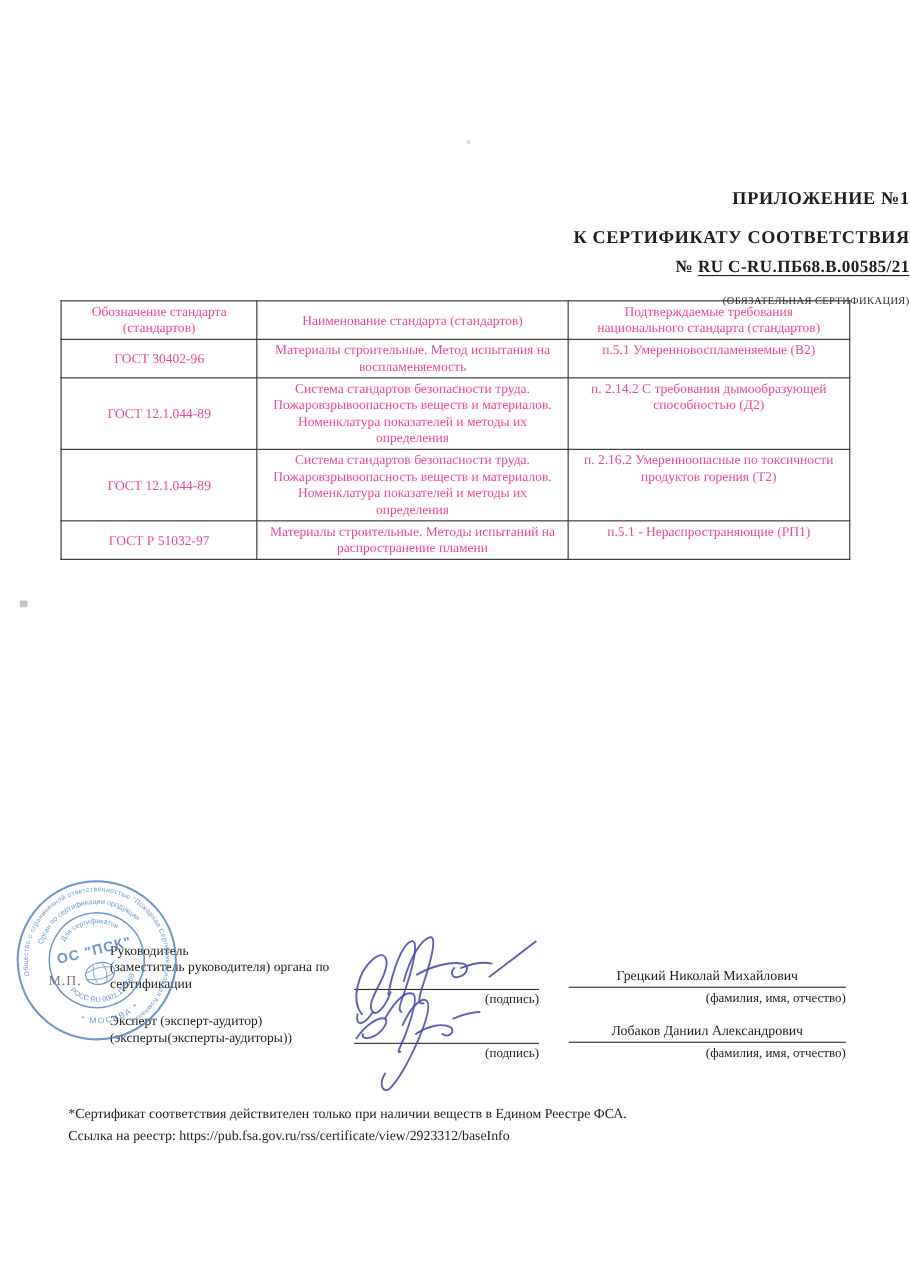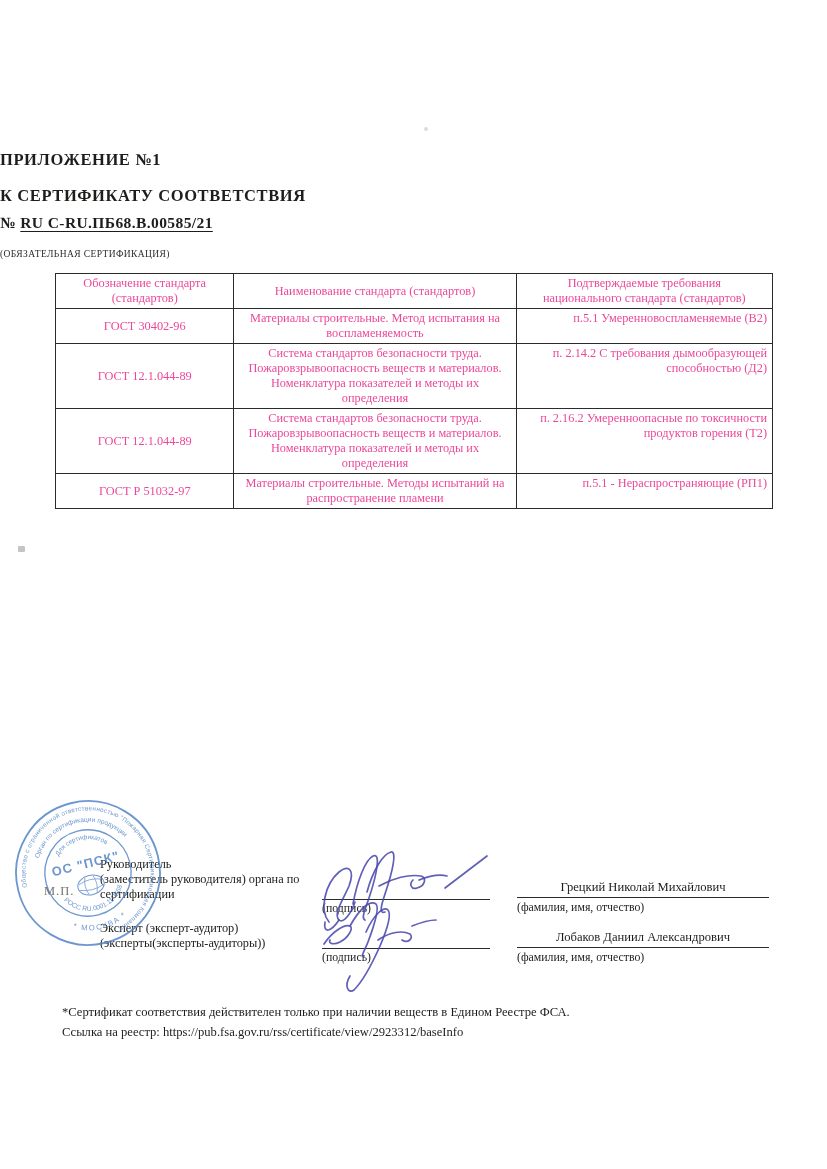--- a/index.html
+++ b/index.html
@@ -1,51 +1,51 @@
 <!DOCTYPE html>
 <html><head>
 <meta charset="utf-8">
 <style>
   html,body { margin:0; padding:0; background:#ffffff; }
   .page {
     position:relative; width:827px; height:1169px; background:#ffffff;
     font-family:"Liberation Serif", serif; color:#1d1d1b; overflow:hidden;
   }
   .abs { position:absolute; }
-  .ctr { left:0; width:100%; text-align:left; }
+  .ctr { left:0; width:100%; text-align:right;margin-top:20px; }
 
   .title1 { top:150px; font-size:16.5px; font-weight:bold; letter-spacing:.6px; }
   .title2 { top:186px; font-size:16.5px; font-weight:bold; letter-spacing:.6px; }
   .certnum { top:214px; font-size:15.5px; font-weight:bold; letter-spacing:.4px; }
   .certnum .num { text-decoration:underline; text-underline-offset:3px; }
   .cert-caption { top:249px; font-size:9.5px; letter-spacing:.4px; color:#2c2c2c; }
 
   table.doc-table {
     position:absolute; left:55px; top:273px; width:718px;
     border-collapse:collapse; font-size:12.3px; line-height:1.22; color:#ec4899;
   }
   .doc-table th, .doc-table td {
     border:1px solid #2b2b2b; padding:2px 5px; font-weight:normal; white-space:pre-line;
   }
   .doc-table th { text-align:center; vertical-align:middle; }
   .doc-table td.c0 { width:168px; text-align:center; vertical-align:middle; }
   .doc-table td.c1 { width:272px; text-align:center; vertical-align:middle; }
-  .doc-table td.c2 { width:246px; text-align:right; vertical-align:top;font-family:Liberation Serif, serif; }
+  .doc-table td.c2 { width:246px; text-align:center; vertical-align:top;font-family:Liberation Serif, serif; }
 
   .role-label { position:absolute; text-align:left; font-size:12.3px; line-height:1.24; white-space:pre-line; }
   #role1 { left:100px; top:857px; width:240px; }
   #role2 { left:100px; top:921px; width:240px; }
 
   .rule { position:absolute; border-top:1px solid #2b2b2b; height:0; }
   #sigline1 { left:322px; top:899px; width:168px; }
   #sigline2 { left:322px; top:948px; width:168px; }
   #nameline1 { left:517px; top:897px; width:252px; }
   #nameline2 { left:517px; top:947px; width:252px; }
 
-  .line-caption { position:absolute; text-align:left; font-size:11.8px; }
+  .line-caption { position:absolute; text-align:right; font-size:11.8px; }
   #cap1 { left:322px; top:901px; width:168px; }
   #cap2 { left:322px; top:950px; width:168px; }
   #ncap1 { left:517px; top:900px; width:252px; }
   #ncap2 { left:517px; top:950px; width:252px; }
 
   .name-text { position:absolute; text-align:center; font-size:12.6px; }
   #name1 { left:517px; top:880px; width:252px; }
   #name2 { left:517px; top:930px; width:252px; }
 
   .mp { position:absolute; left:44px; top:884px; font-size:12.5px; letter-spacing:1px; color:#737373; z-index:3; }

